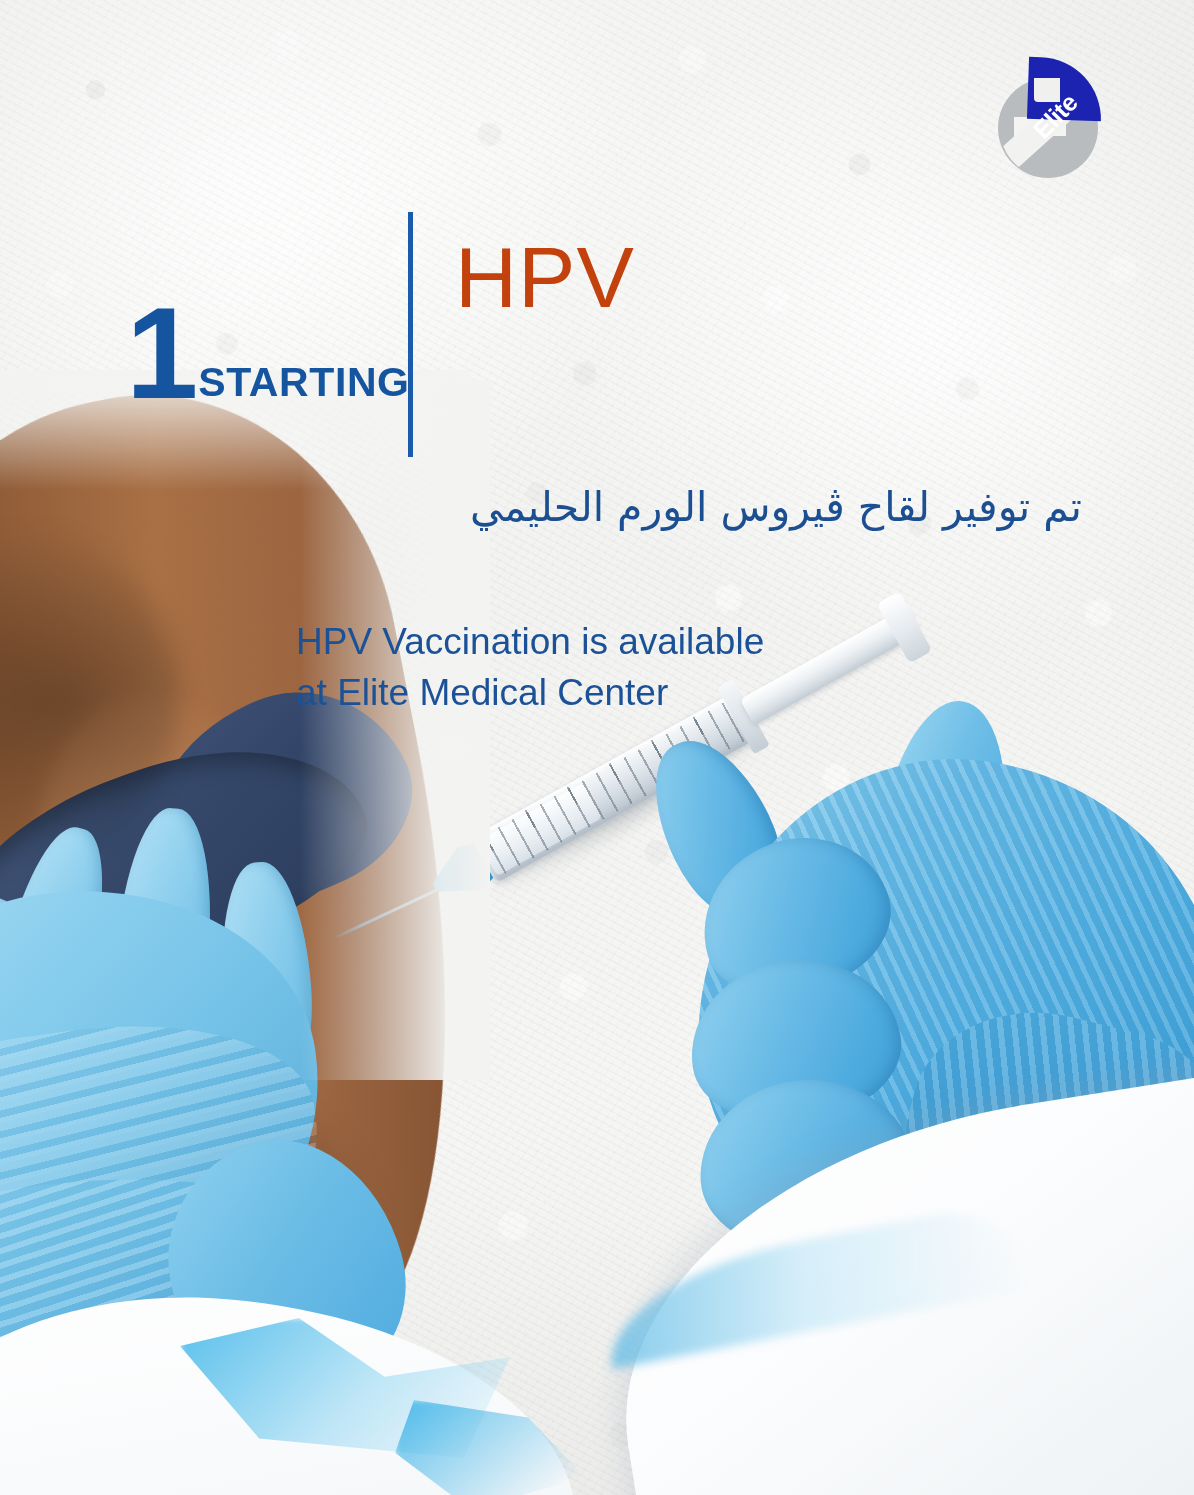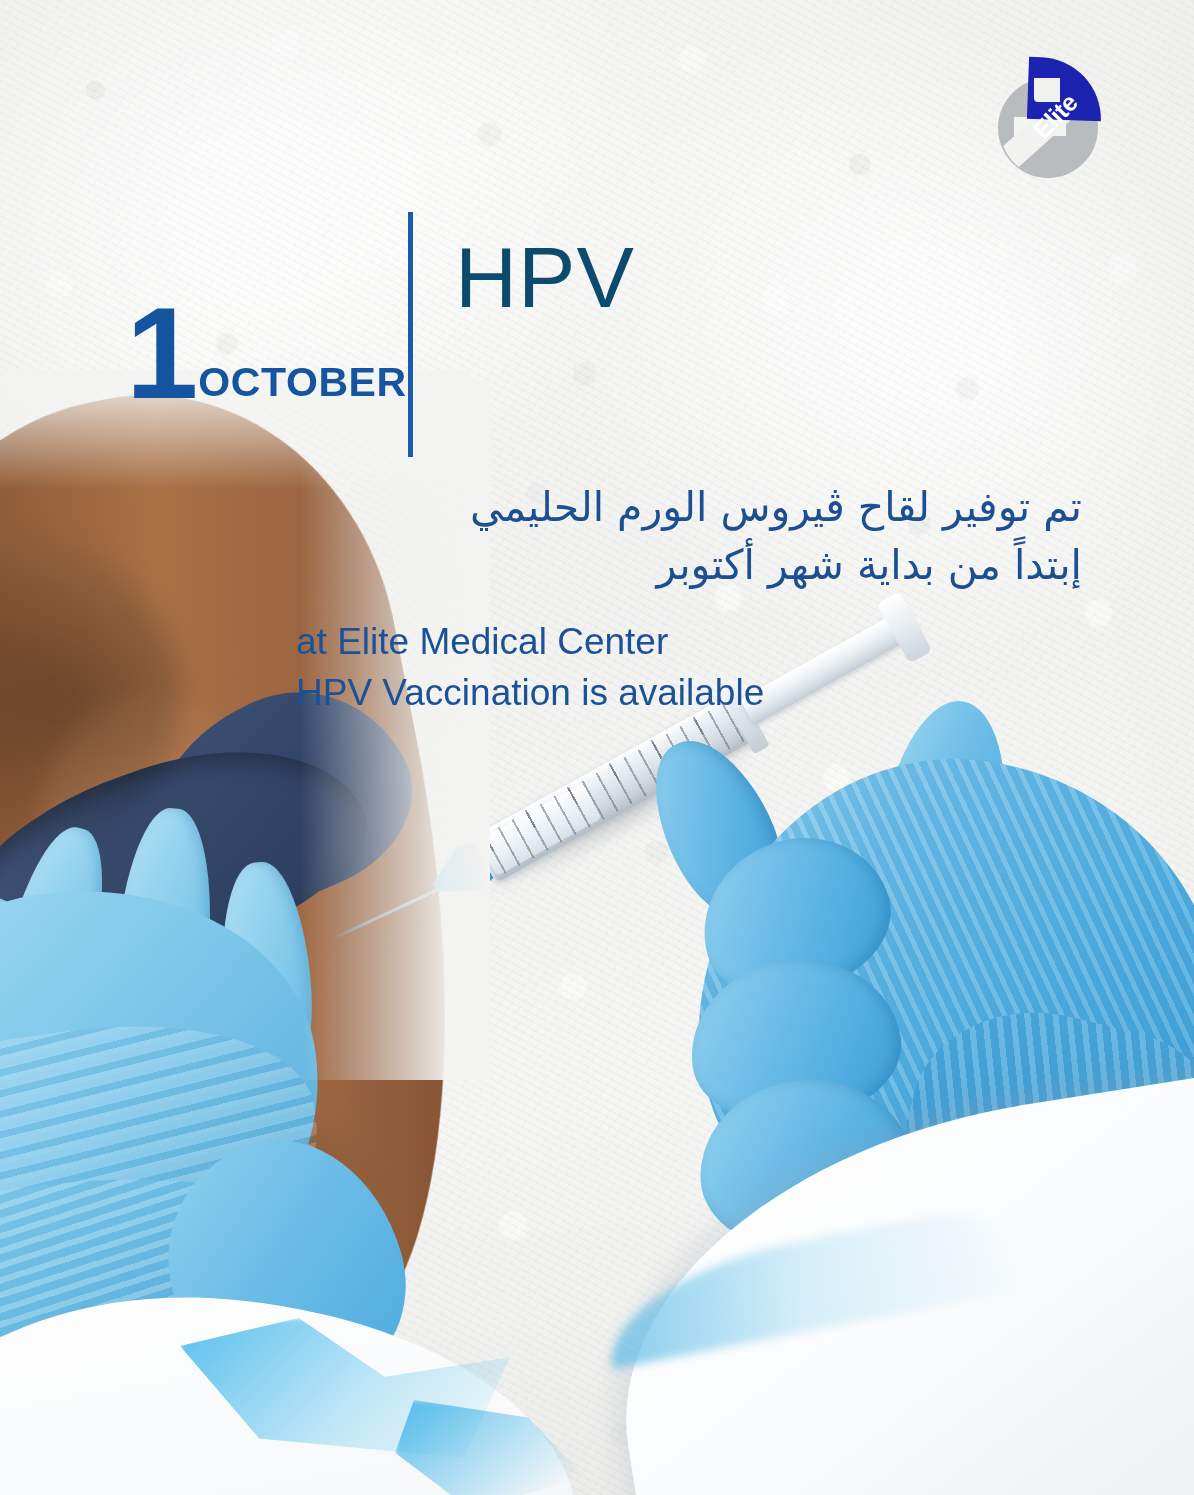--- a/index.html
+++ b/index.html
@@ -624,21 +624,21 @@
     height: 245px;
     background: #1a5bab;
   }
   .title-hpv {
     position: absolute;
     left: 455px;
     top: 234px;
     font-size: 86px;
     font-weight: 300;
     line-height: 1;
-    color: #0c4a6e;
+    color: #c2410c;
     letter-spacing: 1px;
   }
   .title-vacc {
     position: absolute;
     left: 451px;
     top: 348px;
     font-size: 83px;
     font-weight: 700;
     line-height: 1;
     color: #15549f;
@@ -740,30 +740,29 @@
       <div class="logo-band-inner"></div>
     </div>
     <div class="logo-wedge"></div>
     <div class="logo-wedge-notch"></div>
     <div class="logo-text">Elite</div>
   </div>
 
 
   <div class="date-row">
     <span class="date-day">1</span>
-    <span class="date-month">OCTOBER</span>
+    <span class="date-month">STARTING</span>
   </div>
 
   <div class="divider"></div>
 
   <div class="title-hpv">HPV</div>
 
   <div class="arabic">
     <span class="ln">تم توفير لقاح ڤيروس الورم الحليمي</span>
-    <span class="ln">إبتداً من بداية شهر أكتوبر</span>
   </div>
 
   <div class="english">
+    <span class="ln">HPV Vaccination is available</span>
     <span class="ln">at Elite Medical Center</span>
-    <span class="ln">HPV Vaccination is available</span>
   </div>
 
 </div>
 
 </body></html>

